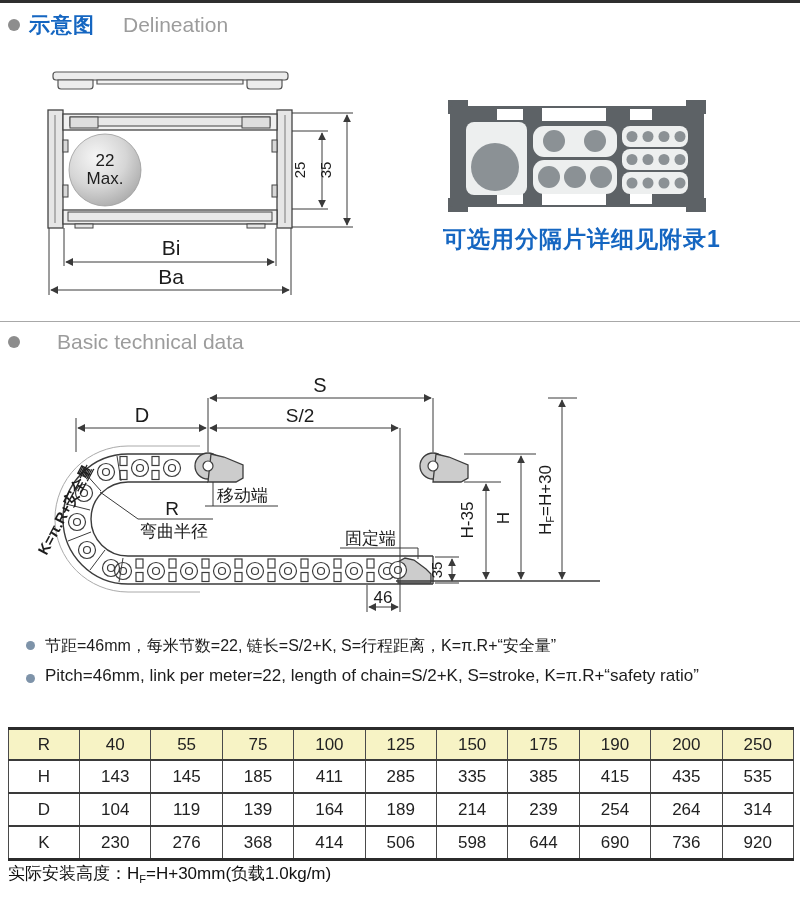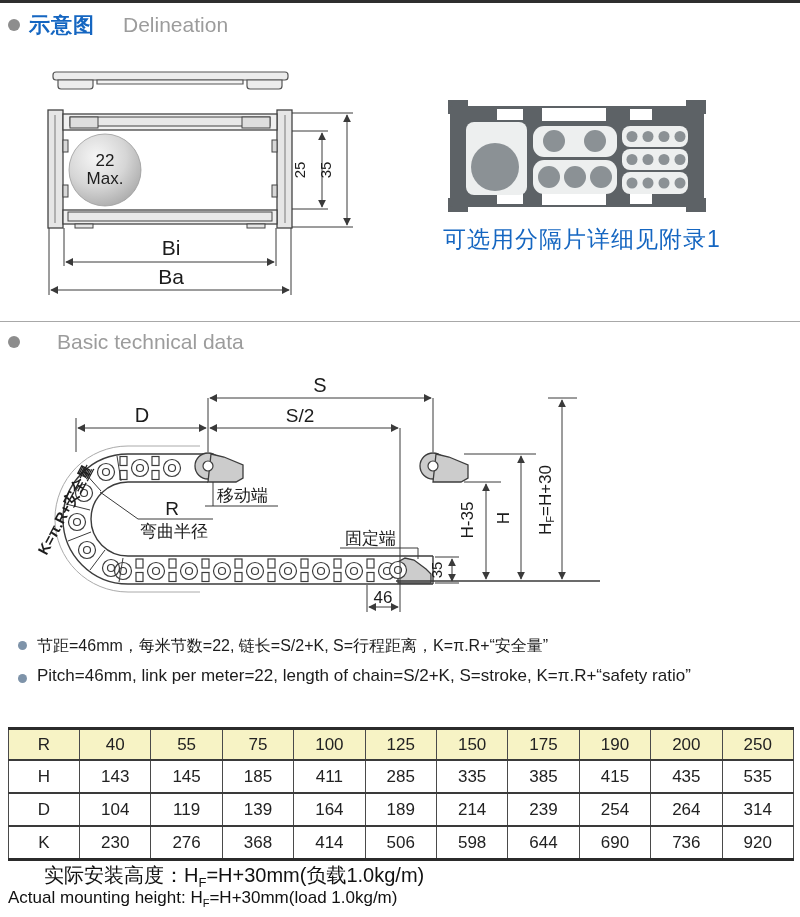--- a/index.html
+++ b/index.html
@@ -7,34 +7,34 @@
     position:relative;width:800px;height:917px;background:#ffffff;
     font-family:"Liberation Sans",sans-serif;overflow:hidden;
   }
   .top-rule{position:absolute;left:0;top:0;width:800px;height:3px;background:#2e2e2e;}
   .mid-rule{position:absolute;left:0;top:321px;width:800px;height:1px;background:#a8a8a8;}
   .section-header{position:absolute;left:8px;display:flex;align-items:center;justify-content:space-between;}
   .section-header .dot{width:12px;height:12px;border-radius:50%;background:#8d8d8d;margin-right:9px;flex:0 0 auto;}
   .section-header .cn{color:#1566c1;font-weight:bold;font-size:21px;letter-spacing:1px;}
   .section-header .en{color:#9c9c9c;font-size:21px;margin-left:28px;}
   .fig{position:absolute;}
-  .sep-caption{position:absolute;left:443px;top:224px;color:#1566c1;font-weight:normal;font-size:23px;letter-spacing:1px;white-space:nowrap;}
-  .bullet-line{position:absolute;left:18px;display:flex;align-items:flex-start;white-space:nowrap;color:#1c1c1c;}
+  .sep-caption{position:absolute;left:443px;top:224px;color:#1566c1;font-weight:bold;font-size:23px;letter-spacing:1px;white-space:nowrap;}
+  .bullet-line{position:absolute;left:26px;display:flex;align-items:flex-start;white-space:nowrap;color:#1c1c1c;}
   .bullet-line .bdot{width:9px;height:9px;border-radius:50%;background:#7e93a9;margin:5px 10px 0 0;flex:0 0 auto;}
   .bullet-line.cn{font-size:16px;}
   .bullet-line.en{font-size:17px;align-items:center;}
   .param-table{position:absolute;left:8px;top:727px;width:786px;border-collapse:collapse;table-layout:fixed;
     border-top:3px solid #2b2b2b;border-bottom:3px solid #2b2b2b;}
   .param-table th,.param-table td{
     border-left:1px solid #4a4a4a;border-right:1px solid #4a4a4a;
     border-top:2px solid #3a3a3a;border-bottom:2px solid #3a3a3a;
     text-align:center;font-size:17px;color:#222;font-weight:normal;padding:0;height:31px;}
   .param-table thead th{background:#f7f3c5;height:29px;}
   .note-line{position:absolute;left:8px;color:#111;white-space:nowrap;}
-  .note-line.cn{top:862px;font-size:20px;margin-left:36px;}
+  .note-line.cn{top:862px;font-size:17px;}
   .note-line.en{top:888px;font-size:17px;}
   .note-line sub{font-size:0.65em;}
   svg text{font-family:"Liberation Sans",sans-serif;fill:#1c1c1c;}
 </style>
 </head>
 <body>
 
 <div class="page">
 
   <div class="top-rule"></div>
@@ -362,17 +362,14 @@
           <td>690</td>
           <td>736</td>
           <td>920</td>
         </tr>
       </tbody>
   </table>
 
   <div class="note-line cn">
     <span>实际安装高度：H</span><sub>F</sub><span>=H+30mm(负载1.0kg/m)</span>
   </div>
-  <div class="note-line en">
-    <span>Actual mounting height: H</span><sub>F</sub><span>=H+30mm(load 1.0kg/m)</span>
-  </div>
 
 </div>
 
 </body></html>

